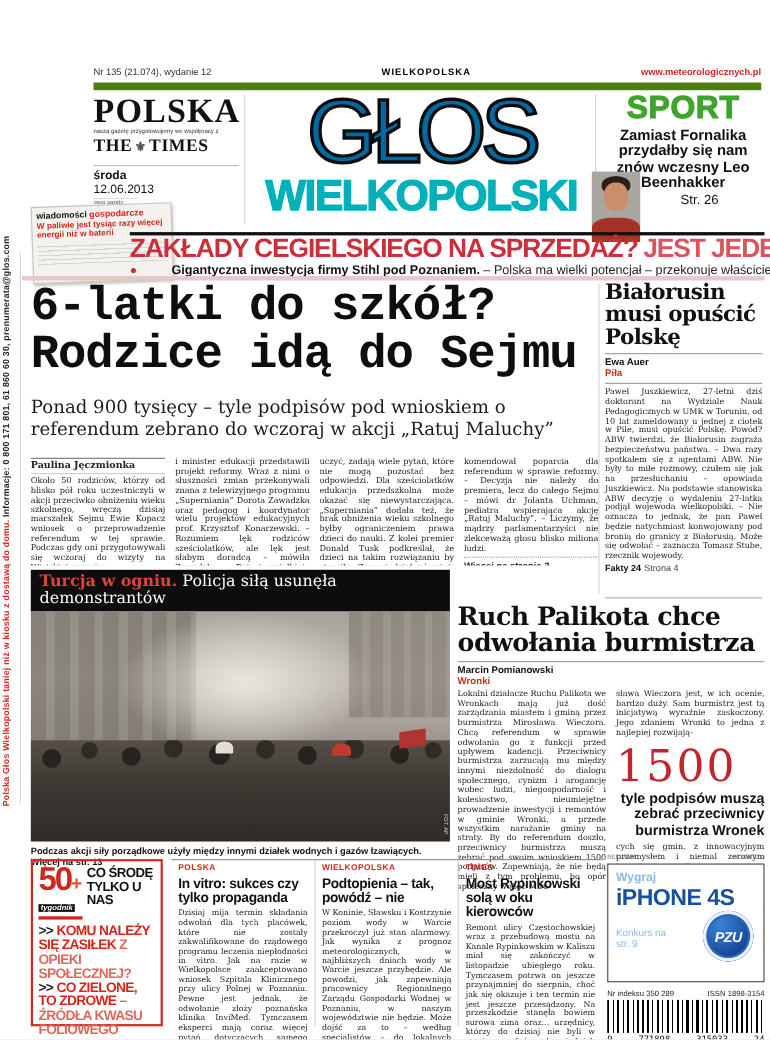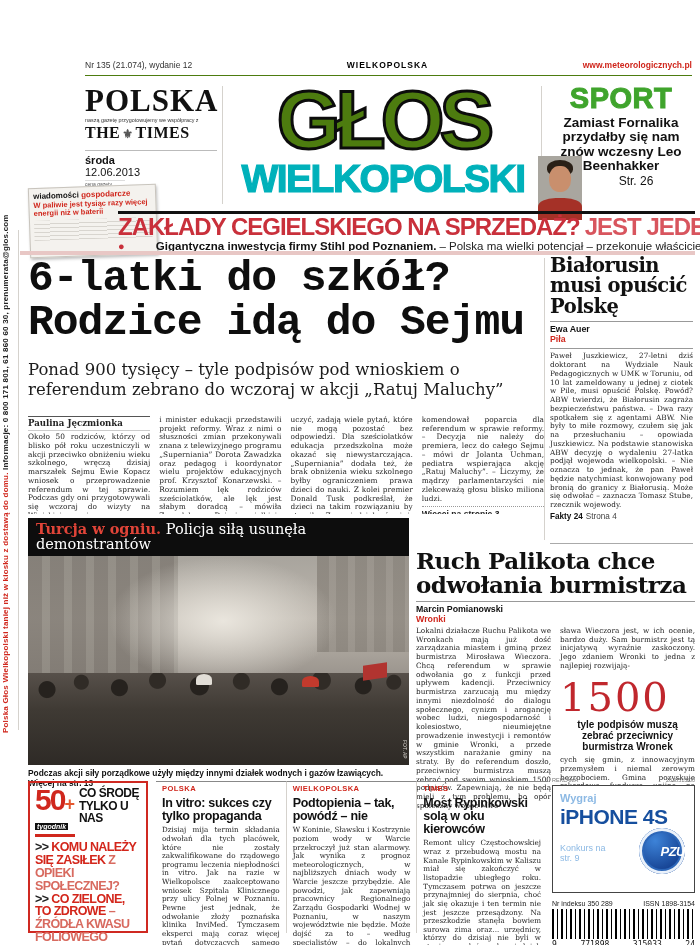--- a/index.html
+++ b/index.html
@@ -6,42 +6,42 @@
   .page{position:relative;width:700px;height:945px;margin:0 auto;background:#fff;overflow:hidden;
         font-family:"Liberation Sans",sans-serif;color:#111;}
   
   .side-strip{position:absolute;left:1px;top:228px;height:505px;width:16px;}
   .side-strip .vtext{writing-mode:vertical-rl;transform:rotate(180deg);height:505px;
         font-size:8px;font-weight:bold;letter-spacing:.2px;white-space:nowrap;}
   .side-strip .red{color:#d0271d;}
   .side-strip .blk{color:#222;}
   .side-rule{position:absolute;left:18px;top:230px;height:500px;width:0;border-left:1px solid #d5d2cd;}
   
-  .topbar{position:absolute;left:85px;right:8px;top:60px;height:15px;border-bottom:1px solid #4d7c0f;
+  .topbar{position:absolute;left:85px;right:8px;top:60px;height:15px;border-bottom:7px solid #4d7c0f;
         display:flex;justify-content:space-between;align-items:flex-start;font-size:8.5px;}
   .topbar .issue{color:#333;}
   .topbar .region{font-weight:bold;letter-spacing:1px;color:#000;}
   .topbar .url{color:#d0271d;font-weight:bold;}
   
   .polska-block{position:absolute;left:85px;top:85px;width:132px;}
   .polska-name{font-family:"Liberation Serif",serif;font-size:31px;font-weight:bold;letter-spacing:1px;line-height:1;}
   .polska-tag{font-size:5.4px;color:#333;margin-top:1px;}
   .the-times{font-family:"Liberation Serif",serif;font-size:16px;font-weight:bold;letter-spacing:.5px;margin-top:1px;}
   .crest{font-size:12px;color:#555;margin:0 2px;}
   .date-block{margin-top:8px;border-top:1px solid #bbb;padding-top:3px;}
   .day{font-weight:bold;font-size:11px;}
   .date{font-size:11px;}
   .price-label{font-size:5px;color:#555;margin-top:2px;border-top:1px solid #ddd;width:40px;}
   .price-row{display:flex;align-items:flex-end;gap:3px;}
   .price{font-size:16px;font-weight:bold;letter-spacing:-.5px;}
   .vat{font-size:5px;color:#333;line-height:1.1;padding-bottom:2px;}
   .mast-div1{position:absolute;left:222px;top:86px;height:118px;border-left:1px solid #d5d2cd;}
   .mast-div2{position:absolute;left:541px;top:86px;height:118px;border-left:1px solid #d5d2cd;}
   .glos-block{position:absolute;left:227px;top:82px;width:312px;text-align:center;}
-  .glos-line1{font-size:82px;font-weight:bold;letter-spacing:-5px;line-height:.92;color:#4d7c0f;
+  .glos-line1{font-size:82px;font-weight:normal;letter-spacing:-5px;line-height:.92;color:#0369a1;
         -webkit-text-stroke:3px #0c0c0c;}
   .glos-line2{font-size:39px;font-weight:bold;letter-spacing:-1.5px;line-height:1;color:#00b1ba;
         -webkit-text-stroke:1.2px #00b1ba;margin-top:2px;}
   .sport-block{position:absolute;left:548px;top:84px;width:146px;}
   .sport-title{color:#3fa42c;font-size:29px;font-weight:bold;letter-spacing:.5px;text-align:center;
         -webkit-text-stroke:1px #3fa42c;line-height:1;}
   .sport-head{font-size:13.5px;font-weight:bold;line-height:1.06;margin-top:3px;text-align:center;}
   .sport-page{font-size:12px;text-align:center;margin-top:1px;margin-left:30px;}
   .coach-photo{position:absolute;left:-10px;top:72px;width:44px;height:64px;background:#a9a69f;overflow:hidden;}
   .coach-hair{position:absolute;left:9px;top:4px;width:26px;height:16px;border-radius:50% 50% 40% 40%;background:#2a2017;}
@@ -117,21 +117,21 @@
   .ph-helmet-white{position:absolute;left:44%;bottom:80px;width:16px;height:11px;border-radius:50% 50% 10% 10%;background:#e2ded7;}
   .ph-flag{position:absolute;left:88%;bottom:86px;width:24px;height:15px;background:#b13430;transform:skewY(-8deg);}
   .ph-credit{position:absolute;right:1px;bottom:6px;writing-mode:vertical-rl;font-size:5px;color:#e8e5df;opacity:.85;}
   .turkey-caption{font-size:8.4px;font-weight:bold;color:#111;padding-top:4px;line-height:1.15;}
   
   .palikot{position:absolute;left:416px;top:549px;width:279px;}
   .pal-head{font-family:"DejaVu Serif",serif;font-weight:bold;font-size:23px;line-height:1.04;letter-spacing:-.5px;}
   .pal-cols{display:flex;gap:9px;margin-top:3px;}
   .pcol{flex:1;font-family:"DejaVu Serif",serif;font-size:7.3px;line-height:1.2;text-align:justify;color:#222;}
   .big-number{font-family:"DejaVu Serif",serif;font-size:40px;color:#c0272d;letter-spacing:2px;line-height:1;margin:6px 0 2px;}
-  .number-caption{font-family:"Liberation Sans",sans-serif;font-weight:bold;font-size:10px;line-height:1.12;color:#111;text-align:center;margin-bottom:4px;}
+  .number-caption{font-family:"Liberation Sans",sans-serif;font-weight:bold;font-size:13px;line-height:1.12;color:#111;text-align:right;margin-bottom:4px;}
   .pal-more{font-family:"Liberation Sans",sans-serif;font-weight:bold;font-size:8.6px;border-top:1px dotted #999;border-bottom:1px dotted #999;padding:2px 0;margin-top:4px;text-align:left;}
   
   .bottom{position:absolute;left:28px;top:781px;width:519px;height:152px;display:flex;gap:0;}
   .weekly-box{width:120px;min-width:120px;border:2px solid #cf2921;padding:4px 5px;box-sizing:border-box;margin-right:8px;}
   .wk-header{display:flex;gap:4px;align-items:flex-start;}
   .wk-logo{position:relative;width:44px;}
   .wk-50{font-size:30px;font-weight:bold;color:#d0271d;line-height:.85;letter-spacing:-2px;}
   .wk-plus{color:#e4572e;font-weight:bold;font-size:18px;}
   .wk-tyg{background:#111;color:#fff;font-size:7px;font-weight:bold;font-style:italic;padding:0 2px;display:inline-block;margin-top:1px;}
   .wk-strip{height:3px;background:#d0271d;margin-top:1px;}
@@ -148,21 +148,21 @@
   
   .adcol{position:absolute;left:552px;top:777px;width:143px;}
   .ad-meta{display:flex;justify-content:space-between;font-size:5.5px;color:#777;margin-bottom:2px;}
   .ad-box{border:1px solid #444;height:108px;position:relative;padding:6px 7px;box-sizing:border-box;background:#fff;}
   .ad-wygraj{color:#8cb9e4;font-size:11px;font-weight:bold;}
   .ad-iphone{color:#164f9e;font-size:21px;font-weight:bold;letter-spacing:-.5px;margin-top:1px;}
   .ad-konkurs{color:#8cb9e4;font-size:9px;width:55px;line-height:1.15;margin-top:14px;}
   .pzu-logo{position:absolute;right:9px;top:42px;width:46px;height:46px;border-radius:50%;
         background:radial-gradient(circle at 35% 28%,#3d83d8,#123c8c 75%);
         box-shadow:inset 0 0 0 3px #eaf1fa, inset 0 0 0 5px #2c66b8;
-        display:flex;align-items:center;justify-content:flex-end;}
+        display:flex;align-items:center;justify-content:center;}
   .pzu-text{color:#fff;font-weight:bold;font-size:13px;font-style:italic;letter-spacing:-.5px;}
   .print-meta{display:flex;justify-content:space-between;font-size:7px;color:#222;margin-top:7px;}
   .barcode{margin-top:2px;}
   .bars{height:30px;background:repeating-linear-gradient(90deg,#000 0 2px,#fff 2px 5px,#000 5px 6px,#fff 6px 9px);}
   .bdigits{display:flex;justify-content:space-between;font-family:"DejaVu Sans Mono",monospace;font-size:8px;margin-top:1px;}
 </style>
 </head>
 <body>
 
 <div class="page">

